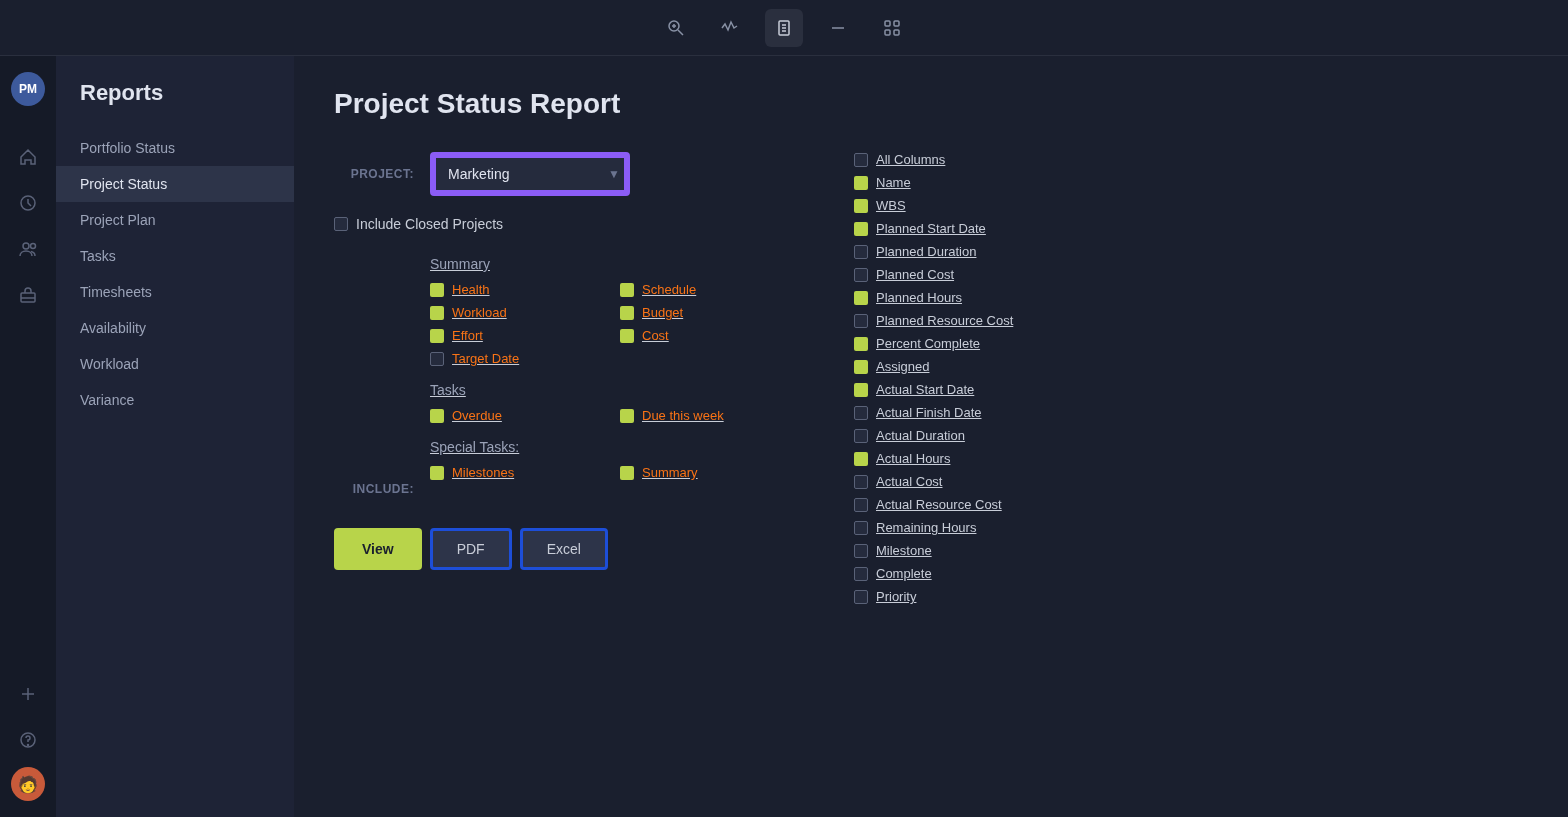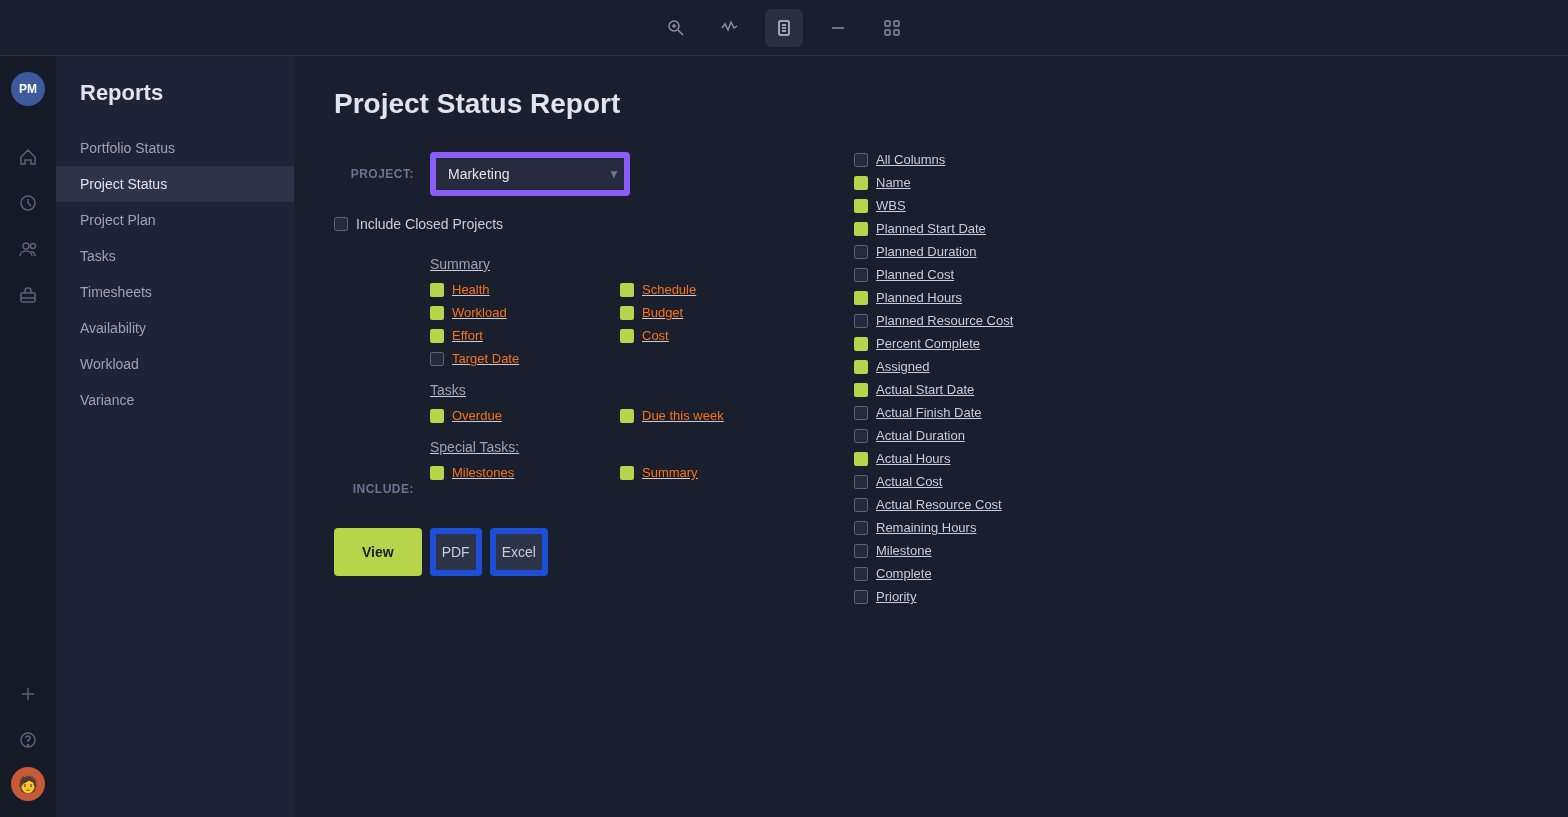--- a/index.html
+++ b/index.html
@@ -311,23 +311,23 @@
       border: none;
       border-radius: 4px;
       padding: 10px 28px;
       font-size: 14px;
       font-weight: 600;
       cursor: pointer;
     }
     .btn-pdf, .btn-excel {
       background: #2d3449;
       color: #c8cdd8;
-      border: 6px solid #1d4ed8;
+      border: 3px solid #1d4ed8;
       border-radius: 4px;
-      padding: 10px 6px;
+      padding: 10px 24px;
       font-size: 14px;
       cursor: pointer;
     }
   </style>
 </head>
 <body>
 
 <div class="top-toolbar">
   <button class="toolbar-btn">
     <svg width="20" height="20" viewBox="0 0 20 20" fill="none" stroke="currentColor" stroke-width="1.5">

